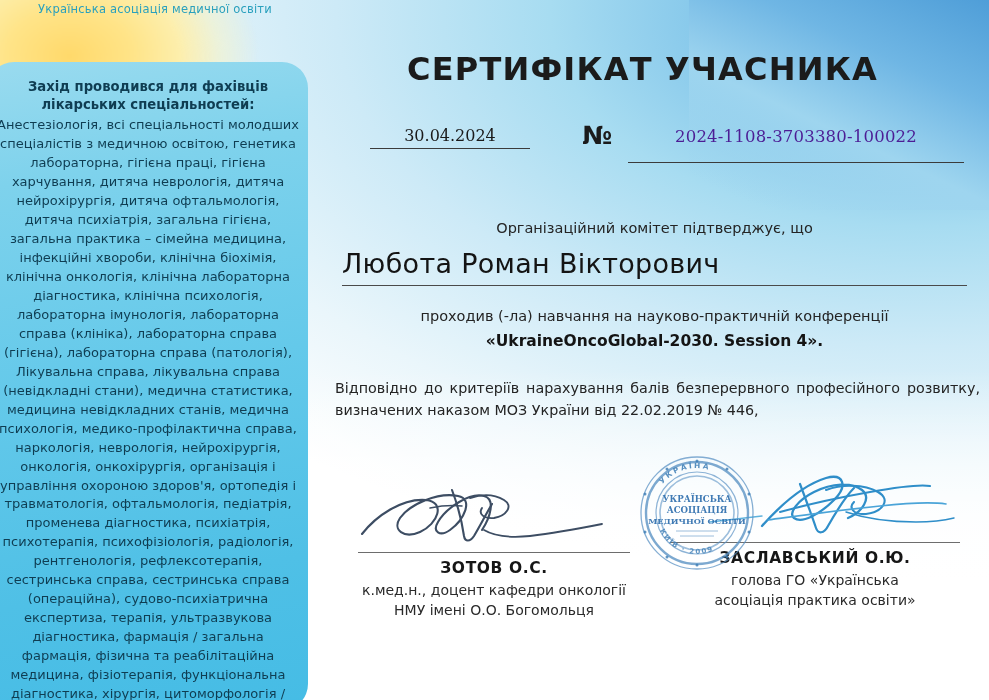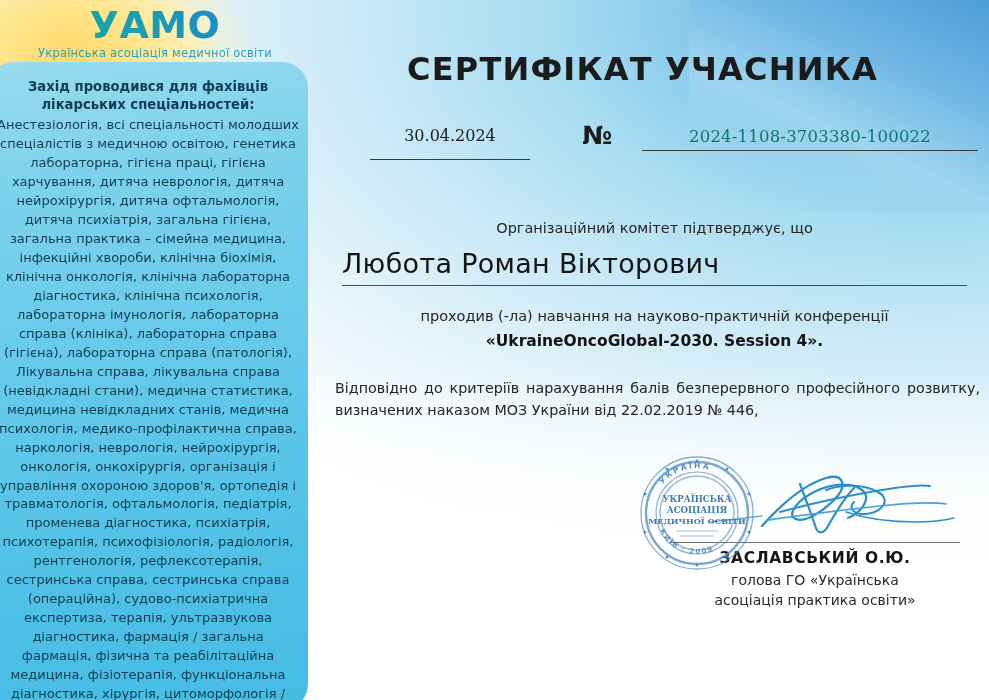--- a/index.html
+++ b/index.html
@@ -141,41 +141,41 @@
     height: 40px;
   }
   .meta-date {
     position: absolute;
     left: 50px; top: 0;
     width: 160px;
     text-align: center;
     font-family: "DejaVu Serif", serif;
     font-size: 16px;
     color: #1b1b1b;
-    padding-bottom: 14px;
+    padding-bottom: 3px;
     border-bottom: 1.3px solid #3b3b3b;
   }
   .meta-no-label {
     position: absolute;
     left: 262px; top: -5px;
     font-family: "DejaVu Sans", sans-serif;
     font-weight: 700;
     font-size: 25px;
     color: #1b1b1b;
   }
   .meta-no-value {
     position: absolute;
-    left: 322px; top: 1px;
+    left: 308px; top: 1px;
     width: 336px;
     text-align: center;
     font-family: "DejaVu Serif", serif;
     font-size: 16.5px;
     letter-spacing: 0.2px;
-    color: #0f766e;
-    padding-bottom: 4px;
+    color: #4c1d95;
+    padding-bottom: 16px;
     border-bottom: 1.3px solid #3b3b3b;
     white-space: nowrap;
   }
 
   .confirm-line {
     position: absolute;
     left: 0; top: 220px;
     width: 669px;
     text-align: center;
     font-family: "DejaVu Sans", sans-serif;
@@ -284,21 +284,20 @@
 
 <div id="cert">
 
   <div class="bg-base"></div>
   <div class="bg-yellow"></div>
   <div class="bg-teal-left"></div>
   <div class="bg-topright"></div>
   <div class="bg-bottom-fade"></div>
 
   <div class="logo-wrap">
-    <div class="logo-mark">УАМО</div>
     <div class="logo-sub">Українська асоціація медичної освіти</div>
   </div>
 
   <div class="spec-panel">
     <div class="spec-title">Захід проводився для фахівців лікарських спеціальностей:</div>
     <div class="spec-body">Анестезіологія, всі спеціальності молодших спеціалістів з медичною освітою, генетика лабораторна, гігієна праці, гігієна харчування, дитяча неврологія, дитяча нейрохірургія, дитяча офтальмологія, дитяча психіатрія, загальна гігієна, загальна практика – сімейна медицина, інфекційні хвороби, клінічна біохімія, клінічна онкологія, клінічна лабораторна діагностика, клінічна психологія, лабораторна імунологія, лабораторна справа (клініка), лабораторна справа (гігієна), лабораторна справа (патологія), Лікувальна справа, лікувальна справа (невідкладні стани), медична статистика, медицина невідкладних станів, медична психологія, медико-профілактична справа, наркологія, неврологія, нейрохірургія, онкологія, онкохірургія, організація і управління охороною здоров'я, ортопедія і травматологія, офтальмологія, педіатрія, променева діагностика, психіатрія, психотерапія, психофізіологія, радіологія, рентгенологія, рефлексотерапія, сестринська справа, сестринська справа (операційна), судово-психіатрична експертиза, терапія, ультразвукова діагностика, фармація / загальна фармація, фізична та реабілітаційна медицина, фізіотерапія, функціональна діагностика, хірургія, цитоморфологія / клінічна лабораторна діагностика</div>
   </div>
 
   <div class="main">
 
@@ -314,20 +313,37 @@
 
     <div class="recipient">Любота Роман Вікторович</div>
 
     <div class="course-line1">проходив (-ла) навчання на науково-практичній конференції</div>
     <div class="course-line2">«UkraineOncoGlobal-2030. Session 4».</div>
 
     <div class="points-block">
       <span>Відповідно до критеріїв нарахування балів безперервного професійного розвитку, визначених наказом МОЗ України від 22.02.2019 № 446,</span>
     </div>
 
+    <div class="sig-left">
+      <div class="sig-graphic">
+        <svg width="300" height="78" viewBox="0 0 300 78" fill="none" aria-hidden="true">
+          <path d="M28 60 C42 42, 68 24, 92 26 C112 28, 104 50, 86 58 C70 65, 58 56, 66 44 C76 30, 104 18, 124 22 C140 25, 130 46, 116 56 C106 63, 98 58, 104 48 C112 34, 136 18, 150 22 C162 25, 156 44, 148 56" stroke="#3d4d63" stroke-width="2.1" stroke-linecap="round" fill="none"></path>
+          <path d="M118 16 C124 32, 128 48, 130 62 C131 68, 136 68, 140 62 C146 52, 152 40, 158 30" stroke="#3d4d63" stroke-width="2.1" stroke-linecap="round" fill="none"></path>
+          <path d="M136 24 C148 20, 160 20, 170 26 C180 32, 172 42, 160 44 C150 45, 144 40, 148 34" stroke="#3d4d63" stroke-width="1.9" stroke-linecap="round" fill="none"></path>
+          <path d="M150 56 C160 62, 176 64, 196 62 C222 59, 248 54, 268 50" stroke="#3d4d63" stroke-width="1.8" stroke-linecap="round" fill="none"></path>
+          <path d="M96 34 C106 32, 118 31, 128 32" stroke="#3d4d63" stroke-width="1.5" stroke-linecap="round" fill="none"></path>
+        </svg>
+      </div>
+      <div class="sig-rule"></div>
+      <div class="sig-name">ЗОТОВ О.С.</div>
+      <div class="sig-role">
+        <div>к.мед.н., доцент кафедри онкології</div>
+        <div>НМУ імені О.О. Богомольця</div>
+      </div>
+    </div>
 
     <div class="sig-right">
       <div class="sig-graphic">
 
         <svg class="stamp" viewBox="0 0 122 122" aria-hidden="true">
           <defs>
             <path id="arcTop" d="M 16,61 A 45,45 0 0 1 106,61"></path>
             <path id="arcBot" d="M 20,61 A 41,41 0 0 0 102,61"></path>
           </defs>
           <circle cx="61" cy="61" r="56" fill="none" stroke="#5c93c4" stroke-width="1.3" opacity="0.75"></circle>

